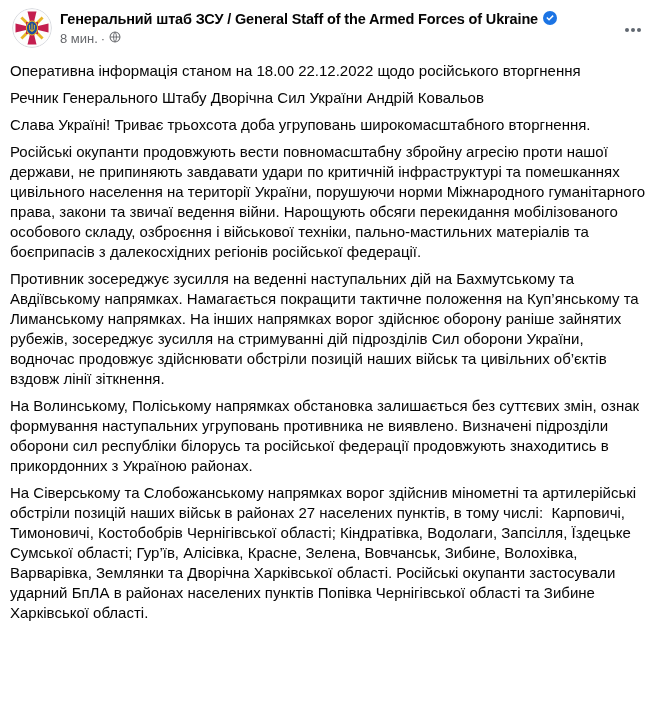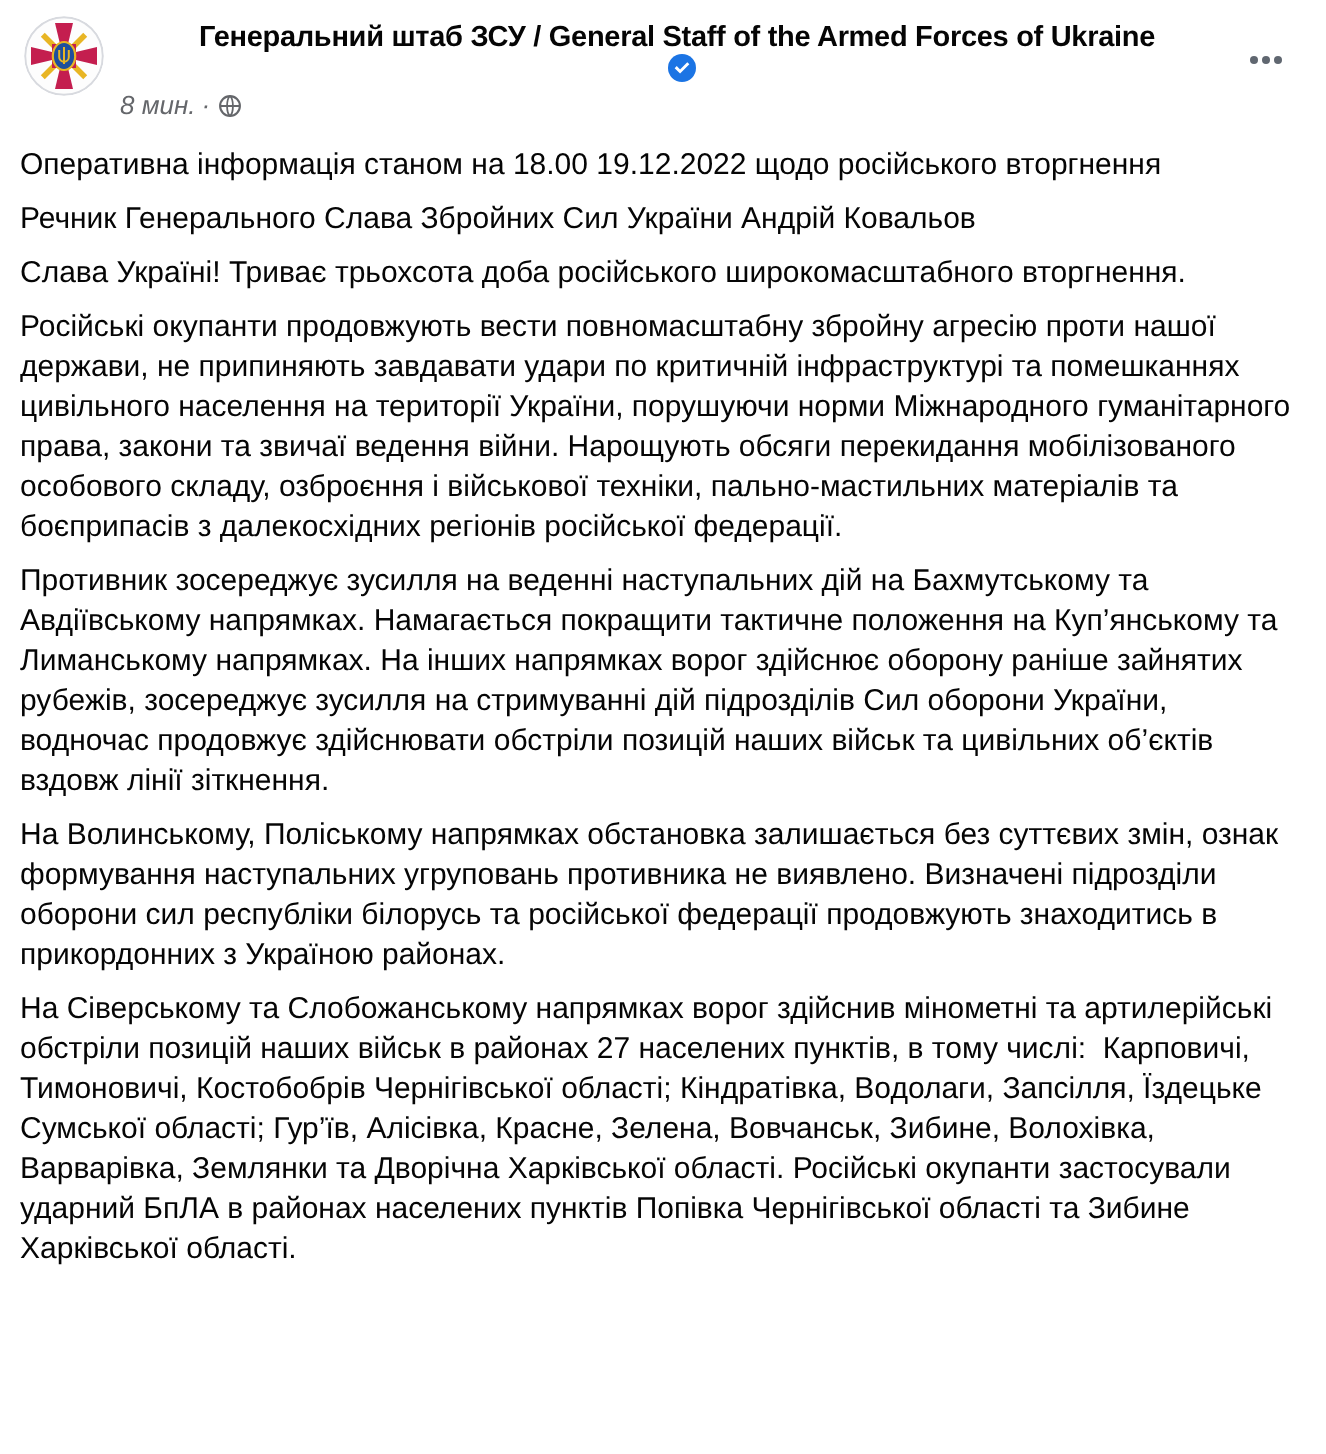--- a/index.html
+++ b/index.html
@@ -31,44 +31,41 @@
     cursor: pointer;
   }
   .header-info {
     margin-left: 8px;
     flex: 1 1 auto;
     min-width: 0;
     padding-top: 3px;
   }
   .page-name-row {
     display: flex;
-    align-items: center;
     white-space: nowrap;
-    flex-direction: column;
   }
   .page-name {
     font-size: 14.5px;
     font-weight: 700;
     letter-spacing: -0.15px;
     color: #050505;
     cursor: pointer;
   }
   .verified-badge {
     width: 14px;
     height: 14px;
     margin-left: 5px;
     flex: 0 0 14px;
   }
   .meta-row {
     display: flex;
-    align-items: center;
+    align-items: flex-start;
     margin-top: 4px;
     font-size: 13px;
     color: #65676b;
-    font-style: italic;
   }
   .meta-row .sep { margin: 0 4px 0 3px; }
   .globe-icon { width: 12px; height: 12px; display: block; }
   .more-btn {
     margin-left: auto;
     margin-top: 10px;
     width: 32px;
     height: 24px;
     display: flex;
     align-items: center;
@@ -139,22 +136,22 @@
       <svg width="20" height="20" viewBox="0 0 20 20">
         <circle cx="4" cy="10" r="2" fill="#606770"></circle>
         <circle cx="10" cy="10" r="2" fill="#606770"></circle>
         <circle cx="16" cy="10" r="2" fill="#606770"></circle>
       </svg>
     </button>
 
   </div>
 
   <div class="post-body">
-    <p>Оперативна інформація станом на 18.00 19.12.2022 щодо російського вторгнення</p>
-    <p>Речник Генерального Слава Збройних Сил України Андрій Ковальов</p>
-    <p>Слава Україні! Триває трьохсота доба російського широкомасштабного вторгнення.</p>
+    <p>Оперативна інформація станом на 18.00 22.12.2022 щодо російського вторгнення</p>
+    <p>Речник Генерального Штабу Дворічна Сил України Андрій Ковальов</p>
+    <p>Слава Україні! Триває трьохсота доба угруповань широкомасштабного вторгнення.</p>
     <p>Російські окупанти продовжують вести повномасштабну збройну агресію проти нашої держави, не припиняють завдавати удари по критичній інфраструктурі та помешканнях цивільного населення на території України, порушуючи норми Міжнародного гуманітарного права, закони та звичаї ведення війни. Нарощують обсяги перекидання мобілізованого особового складу, озброєння і військової техніки, пально-мастильних матеріалів та боєприпасів з далекосхідних регіонів російської федерації.</p>
     <p>Противник зосереджує зусилля на веденні наступальних дій на Бахмутському та Авдіївському напрямках. Намагається покращити тактичне положення на Куп’янському та Лиманському напрямках. На інших напрямках ворог здійснює оборону раніше зайнятих рубежів, зосереджує зусилля на стримуванні дій підрозділів Сил оборони України, водночас продовжує здійснювати обстріли позицій наших військ та цивільних об’єктів вздовж лінії зіткнення.</p>
     <p>На Волинському, Поліському напрямках обстановка залишається без суттєвих змін, ознак формування наступальних угруповань противника не виявлено. Визначені підрозділи оборони сил республіки білорусь та російської федерації продовжують знаходитись в прикордонних з Україною районах.</p>
     <p>На Сіверському та Слобожанському напрямках ворог здійснив мінометні та артилерійські обстріли позицій наших військ в районах 27 населених пунктів, в тому числі:  Карповичі, Тимоновичі, Костобобрів Чернігівської області; Кіндратівка, Водолаги, Запсілля, Їздецьке Сумської області; Гур’їв, Алісівка, Красне, Зелена, Вовчанськ, Зибине, Волохівка, Варварівка, Землянки та Дворічна Харківської області. Російські окупанти застосували ударний БпЛА в районах населених пунктів Попівка Чернігівської області та Зибине Харківської області.</p>
   </div>
 
 </div>
 
 </body></html>

